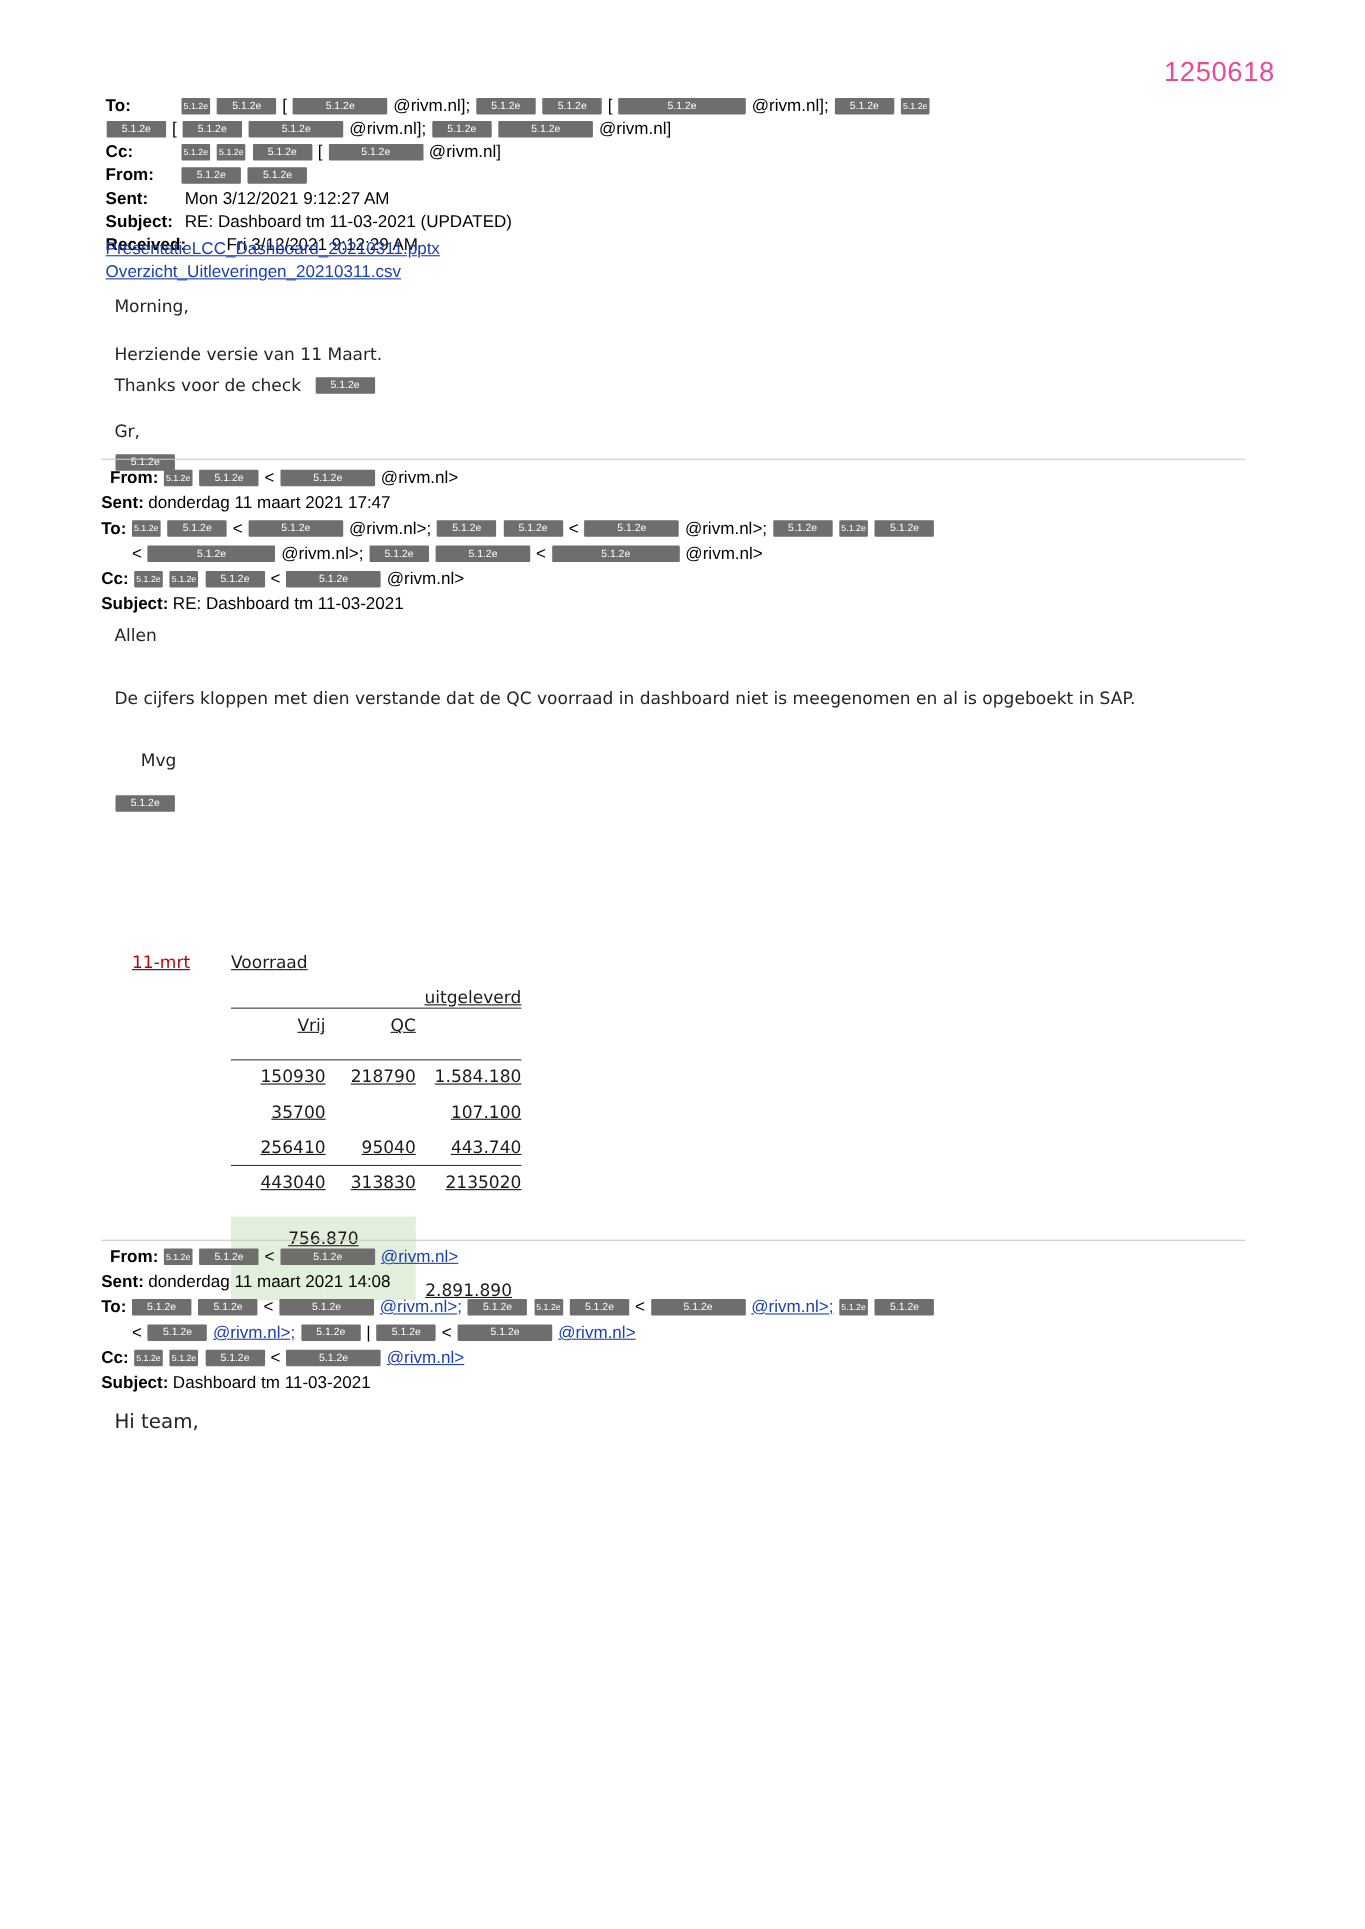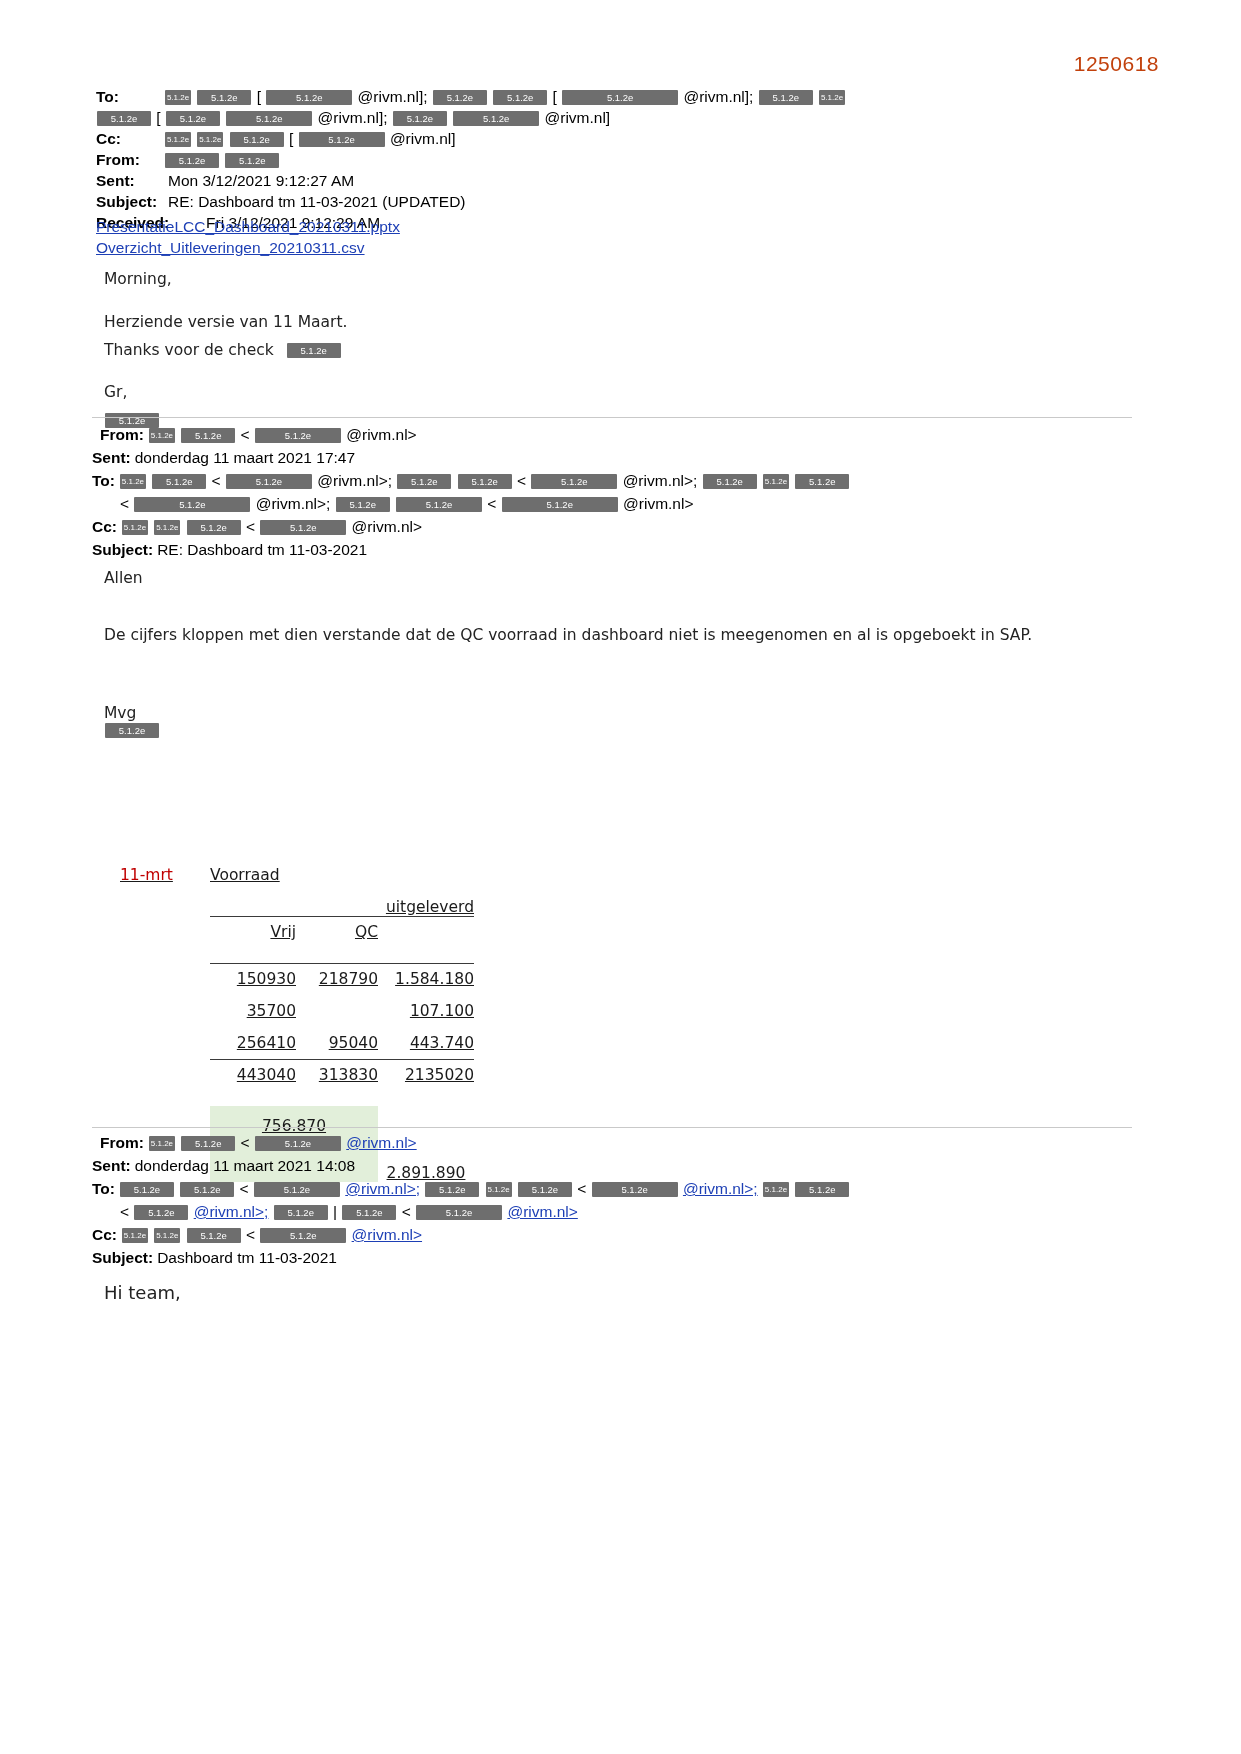--- a/index.html
+++ b/index.html
@@ -9,21 +9,21 @@
     color:#1a1a1a;
     position:relative;
     overflow:hidden;
   }
   .page { position:relative; width:1241px; height:1754px; }
 
   
   .doc-number {
     position:absolute; right:82px; top:52px;
     font-family:"Liberation Sans", sans-serif;
-    font-size:21px; letter-spacing:0.5px; color:#c2410c;
+    font-size:25px; letter-spacing:0.5px; color:#ec4899;
   }
 
   
   .hdr {
     position:absolute; left:96px; top:86px; width:1060px;
     font-family:"Liberation Sans", sans-serif;
     font-size:15.5px; line-height:21px; color:#000;
   }
   .hdr-row { display:flex; align-items:flex-start; margin-bottom:0px; }
   .hdr-label { font-weight:bold; width:68px; flex:0 0 68px; }
@@ -267,21 +267,21 @@
       <div class="qval">RE: Dashboard tm 11-03-2021</div>
     </div>
   </div>
 
   <div class="qbody" style="top:566px;">
     <p>Allen</p>
   </div>
   <div class="qbody" style="top:623px; width:940px;">
     <p>De cijfers  kloppen  met dien verstande   dat de QC  voorraad  in dashboard niet  is meegenomen  en al  is opgeboekt  in SAP.</p>
   </div>
-  <div class="qbody" style="top:701px;">
+  <div class="qbody" style="top:679px;margin-left:24px;">
     <p>Mvg</p>
   </div>
   <div class="qbody" style="top:718px;">
     <span class="rd md">5.1.2e</span>
   </div>
 
   <div class="sheet">
     <table>
       <tbody>
           <tr>

